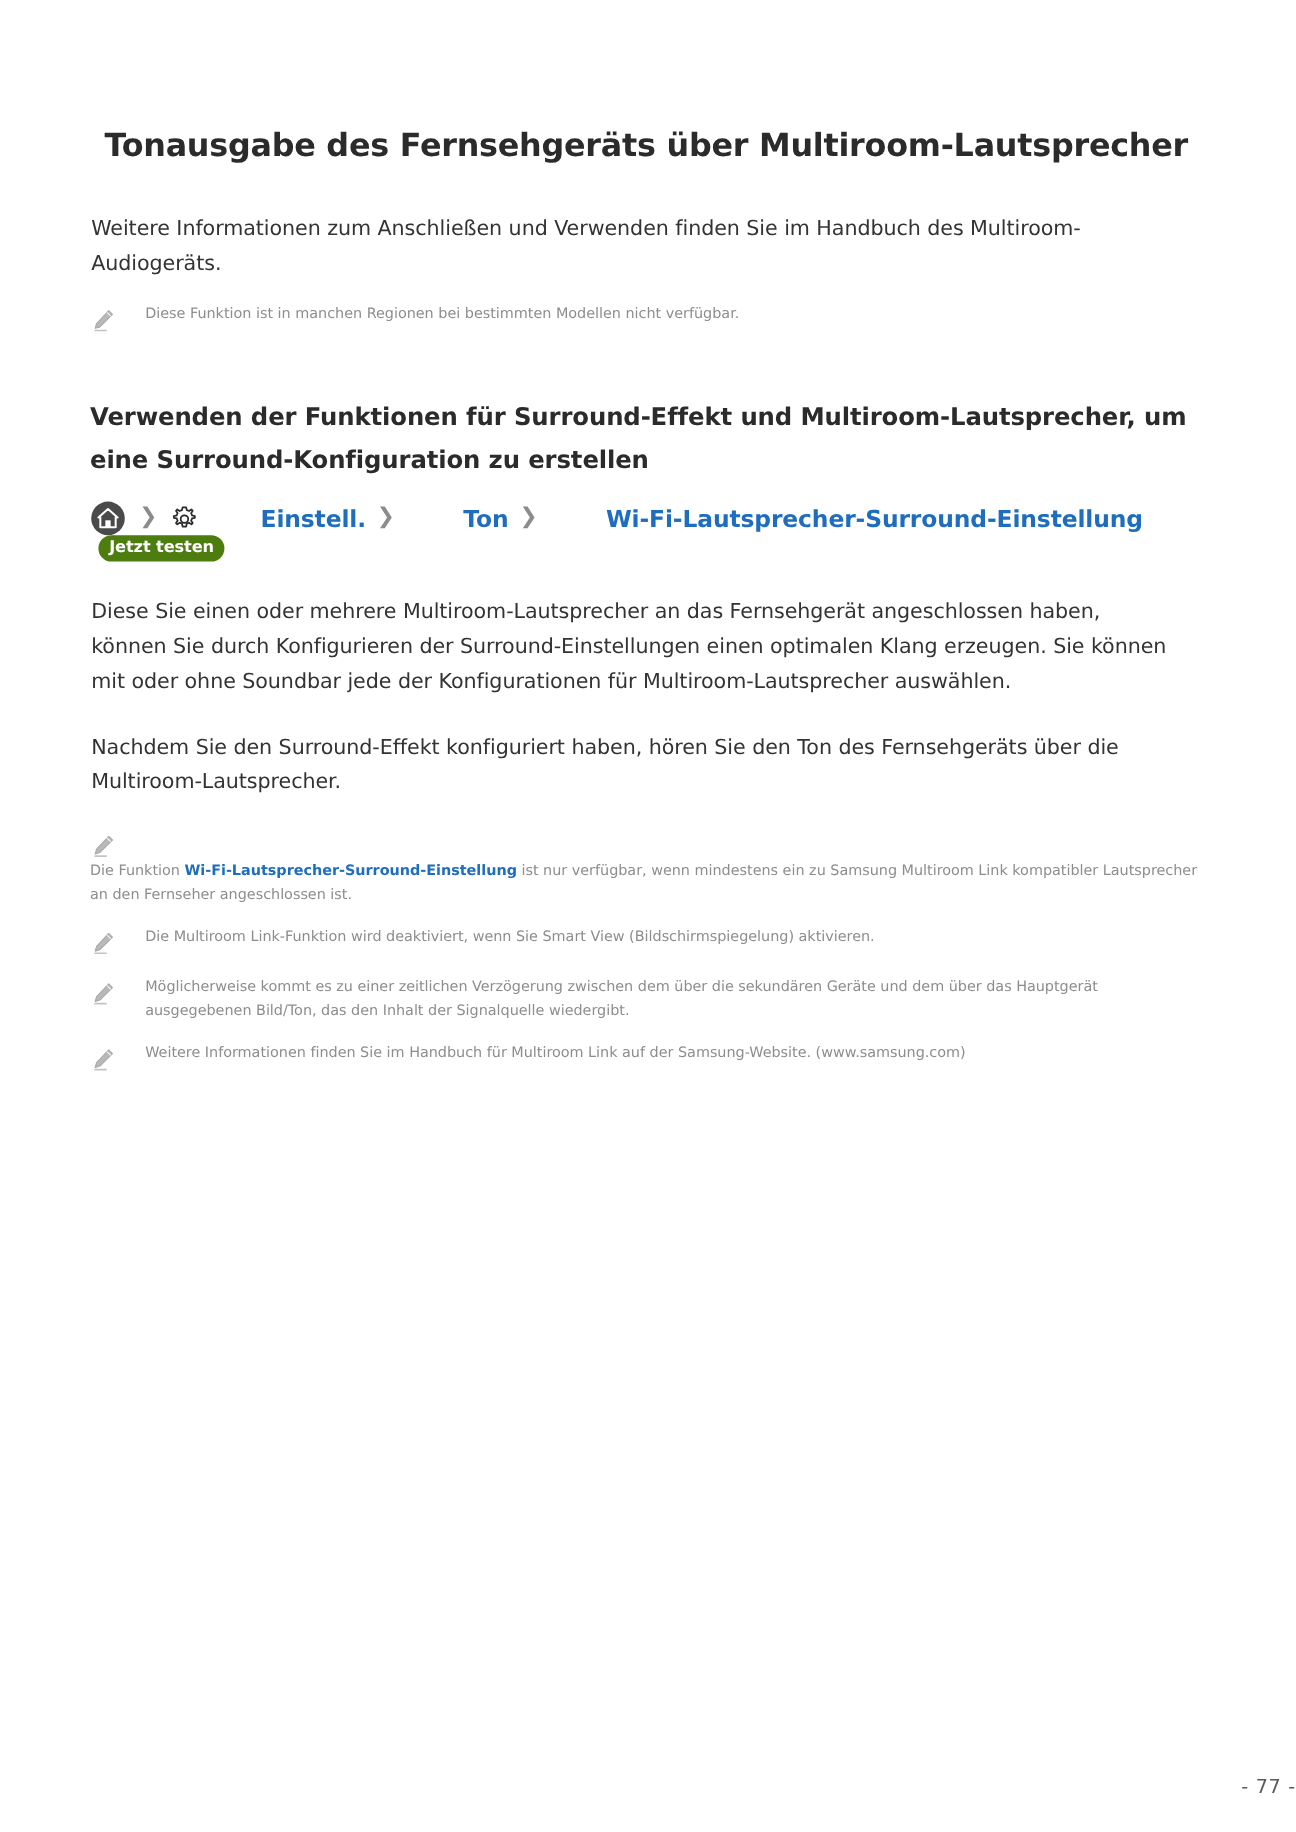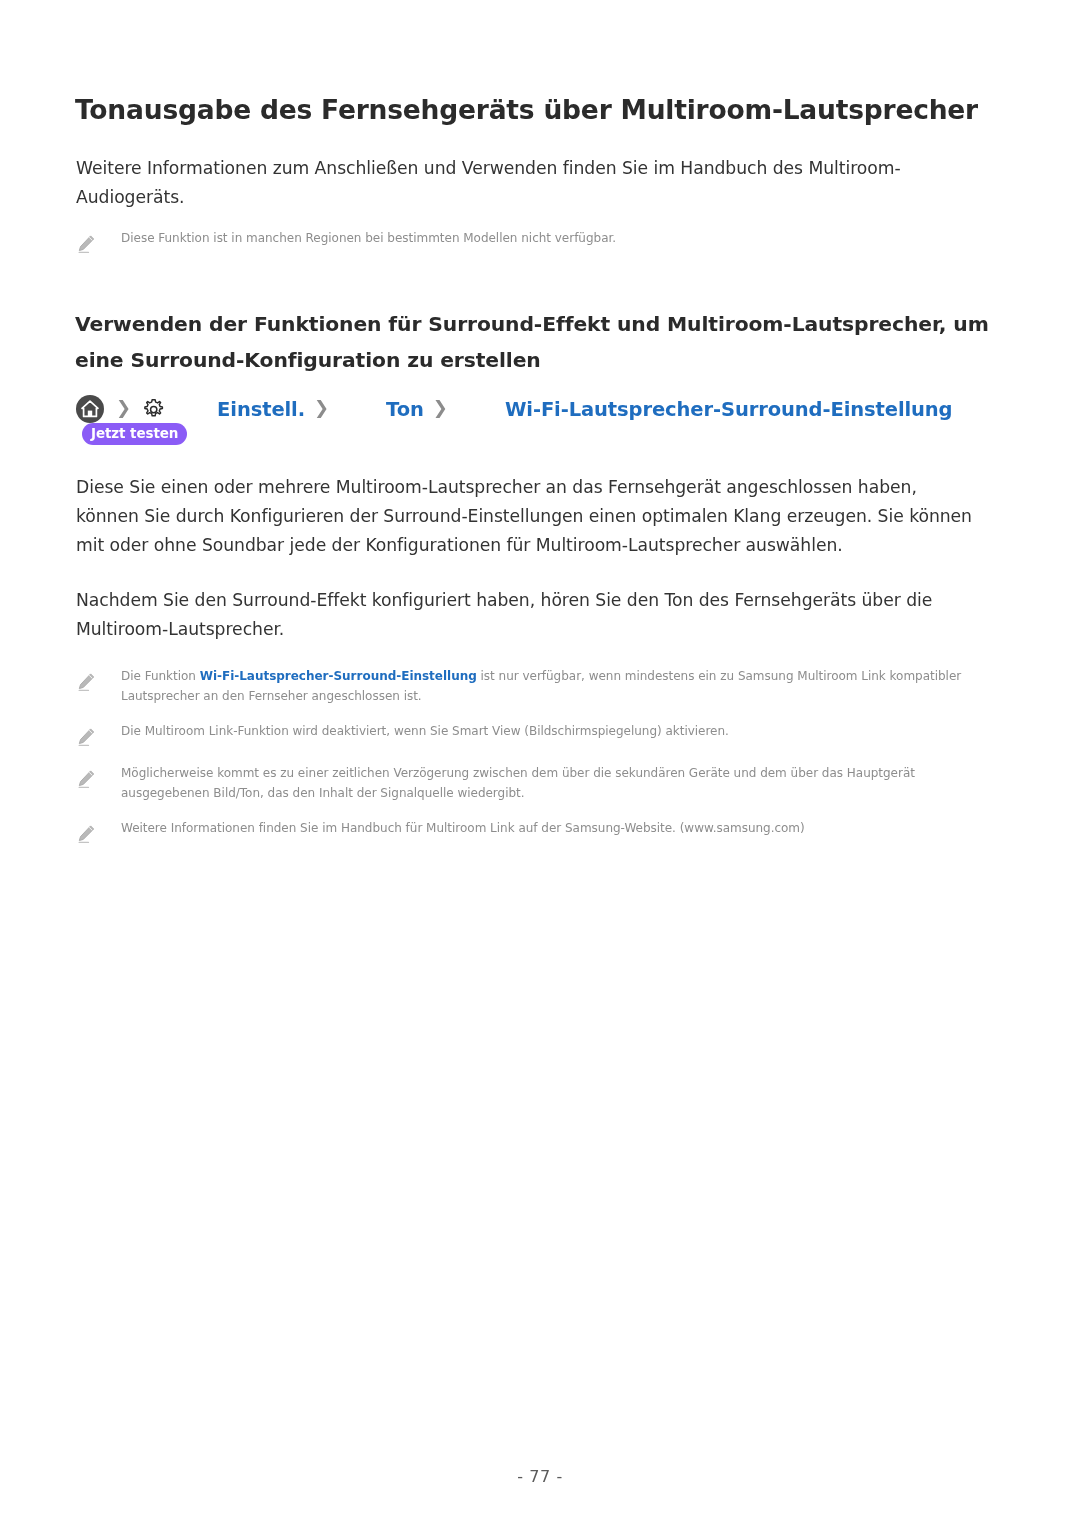--- a/index.html
+++ b/index.html
@@ -18,21 +18,21 @@
   .page {
     position: relative;
     width: 1080px;
     height: 1527px;
     box-sizing: border-box;
     padding: 0 75px;
   }
 
   
   .doc-title {
-    margin: 0;
+    margin: 12px;
     padding-top: 93px;
     font-size: 26.5px;
     font-weight: 600;
     line-height: 1.3;
     letter-spacing: -0.2px;
     color: #2b2b2b;
   }
 
   
   .para {
@@ -119,40 +119,40 @@
   .bc-link {
     color: #1f6dbf;
     font-weight: 600;
     letter-spacing: -0.1px;
     white-space: nowrap;
     margin-left: 48px;
   }
   .bc-badge {
     display: inline-block;
     margin-left: 7px;
-    background: #8b5cf6;
+    background: #4d7c0f;
     color: #ffffff;
     font-size: 13.5px;
     font-weight: 600;
     letter-spacing: -0.1px;
     border-radius: 11px;
     padding: 3.5px 9px 4.5px 9px;
     line-height: 1;
     white-space: nowrap;
     position: relative;
     top: -1px;
   }
 
   
   .page-footer {
     position: absolute;
     left: 0;
     right: 0;
     bottom: 41px;
-    text-align: center;
+    text-align: right;
     font-size: 16px;
     color: #5b5b5b;
     letter-spacing: 0.6px;
   }
 </style>
 </head>
 <body>
 
 <div class="page">
 
@@ -203,21 +203,21 @@
     <span class="bc-link">Wi-Fi-Lautsprecher-Surround-Einstellung</span>
 
     <span class="bc-badge">Jetzt testen</span>
 
   </div>
 
   <p class="para">Diese Sie einen oder mehrere Multiroom-Lautsprecher an das Fernsehgerät angeschlossen haben, können Sie durch Konfigurieren der Surround-Einstellungen einen optimalen Klang erzeugen. Sie können mit oder ohne Soundbar jede der Konfigurationen für Multiroom-Lautsprecher auswählen.</p>
 
   <p class="para">Nachdem Sie den Surround-Effekt konfiguriert haben, hören Sie den Ton des Fernsehgeräts über die Multiroom-Lautsprecher.</p>
 
-  <div class="note" style="padding-top:22px;">
+  <div class="note" style="padding-top:22px;flex-direction:column;">
     <span class="note-icon">
       <svg viewBox="0 0 22 22" width="22" height="22" aria-hidden="true">
         <path d="M15.6 2.9 L18.7 6.0 L8.3 16.4 L4.3 17.6 L5.5 13.6 Z" fill="#b9b9b9" stroke="#a9a9a9" stroke-width="0.9" stroke-linejoin="round"></path>
         <path d="M14.2 4.3 L17.3 7.4" stroke="#ffffff" stroke-width="1" opacity="0.85"></path>
         <path d="M4.2 19.4 L13.4 19.4" stroke="#c4c4c4" stroke-width="1.4" stroke-linecap="round"></path>
       </svg>
     </span>
     <span class="note-text"><span>Die Funktion </span><span class="hl">Wi-Fi-Lautsprecher-Surround-Einstellung</span><span> ist nur verfügbar, wenn mindestens ein zu Samsung Multiroom Link kompatibler Lautsprecher an den Fernseher angeschlossen ist.</span></span>
   </div>
 

